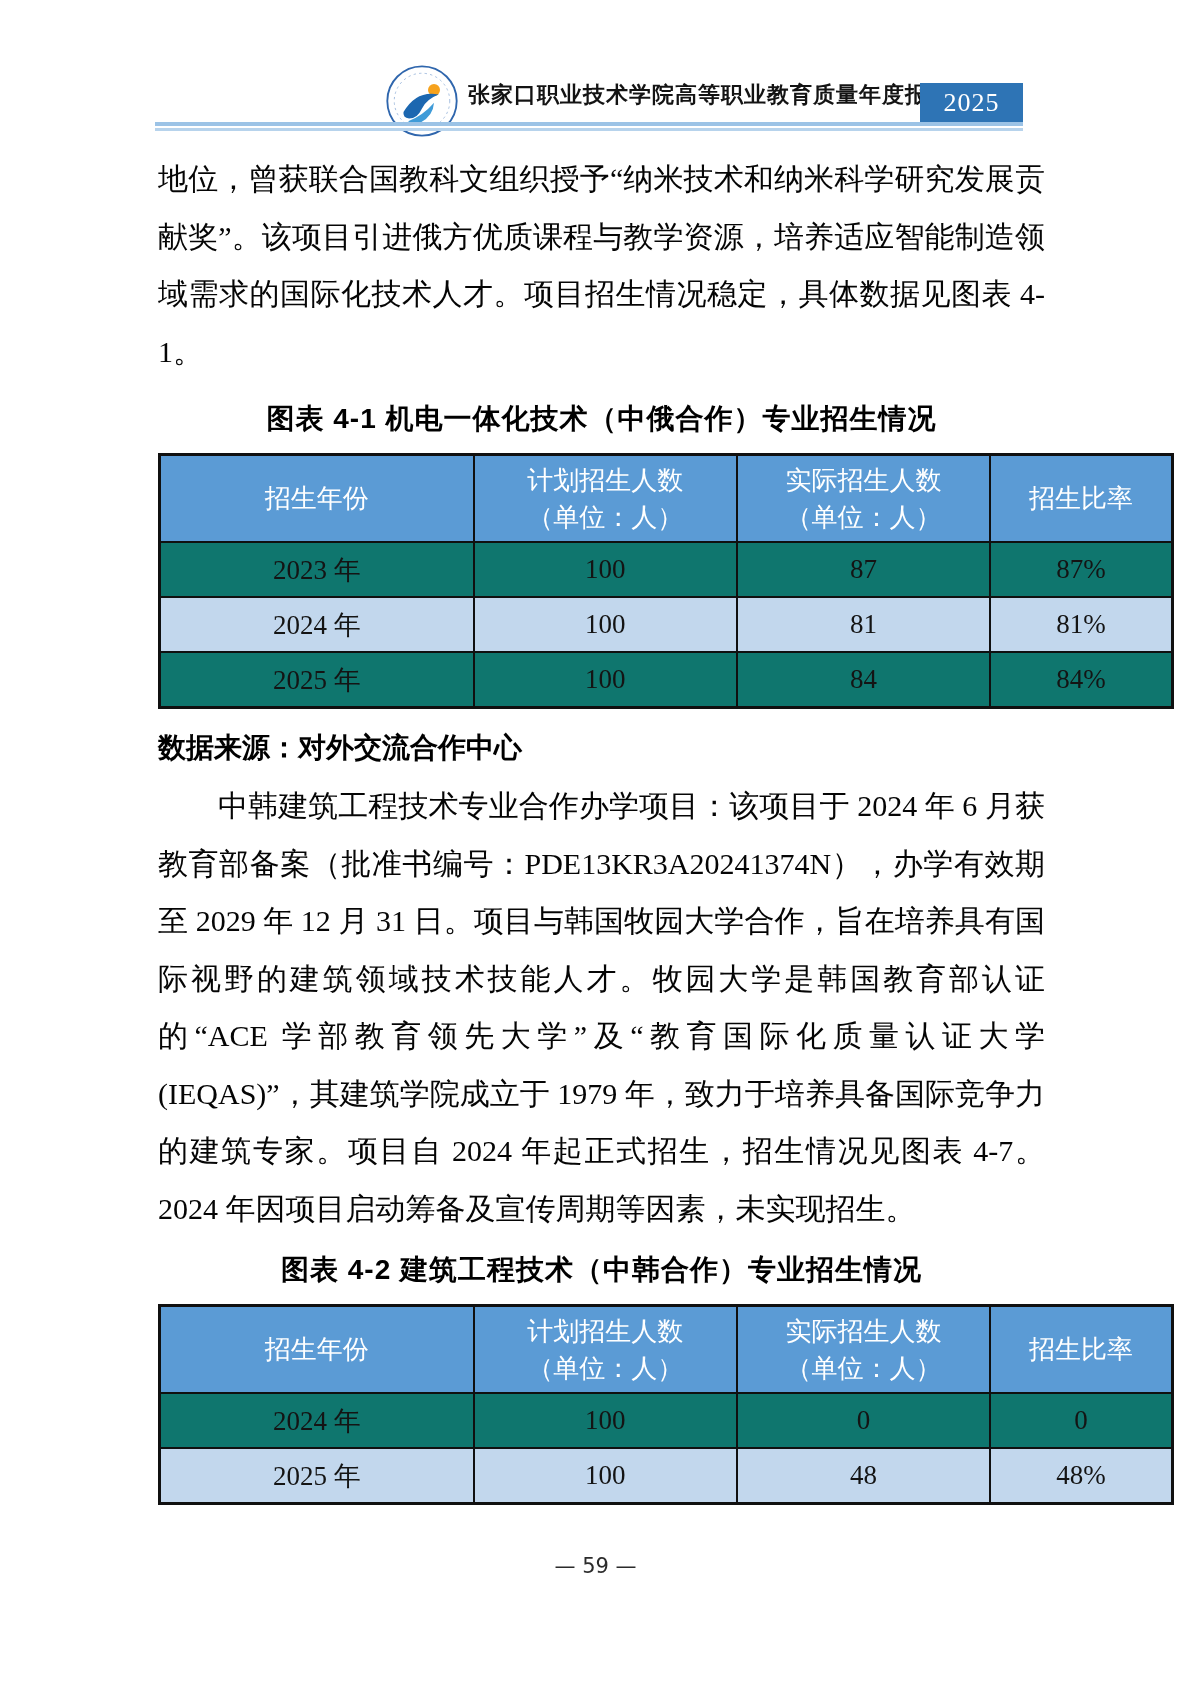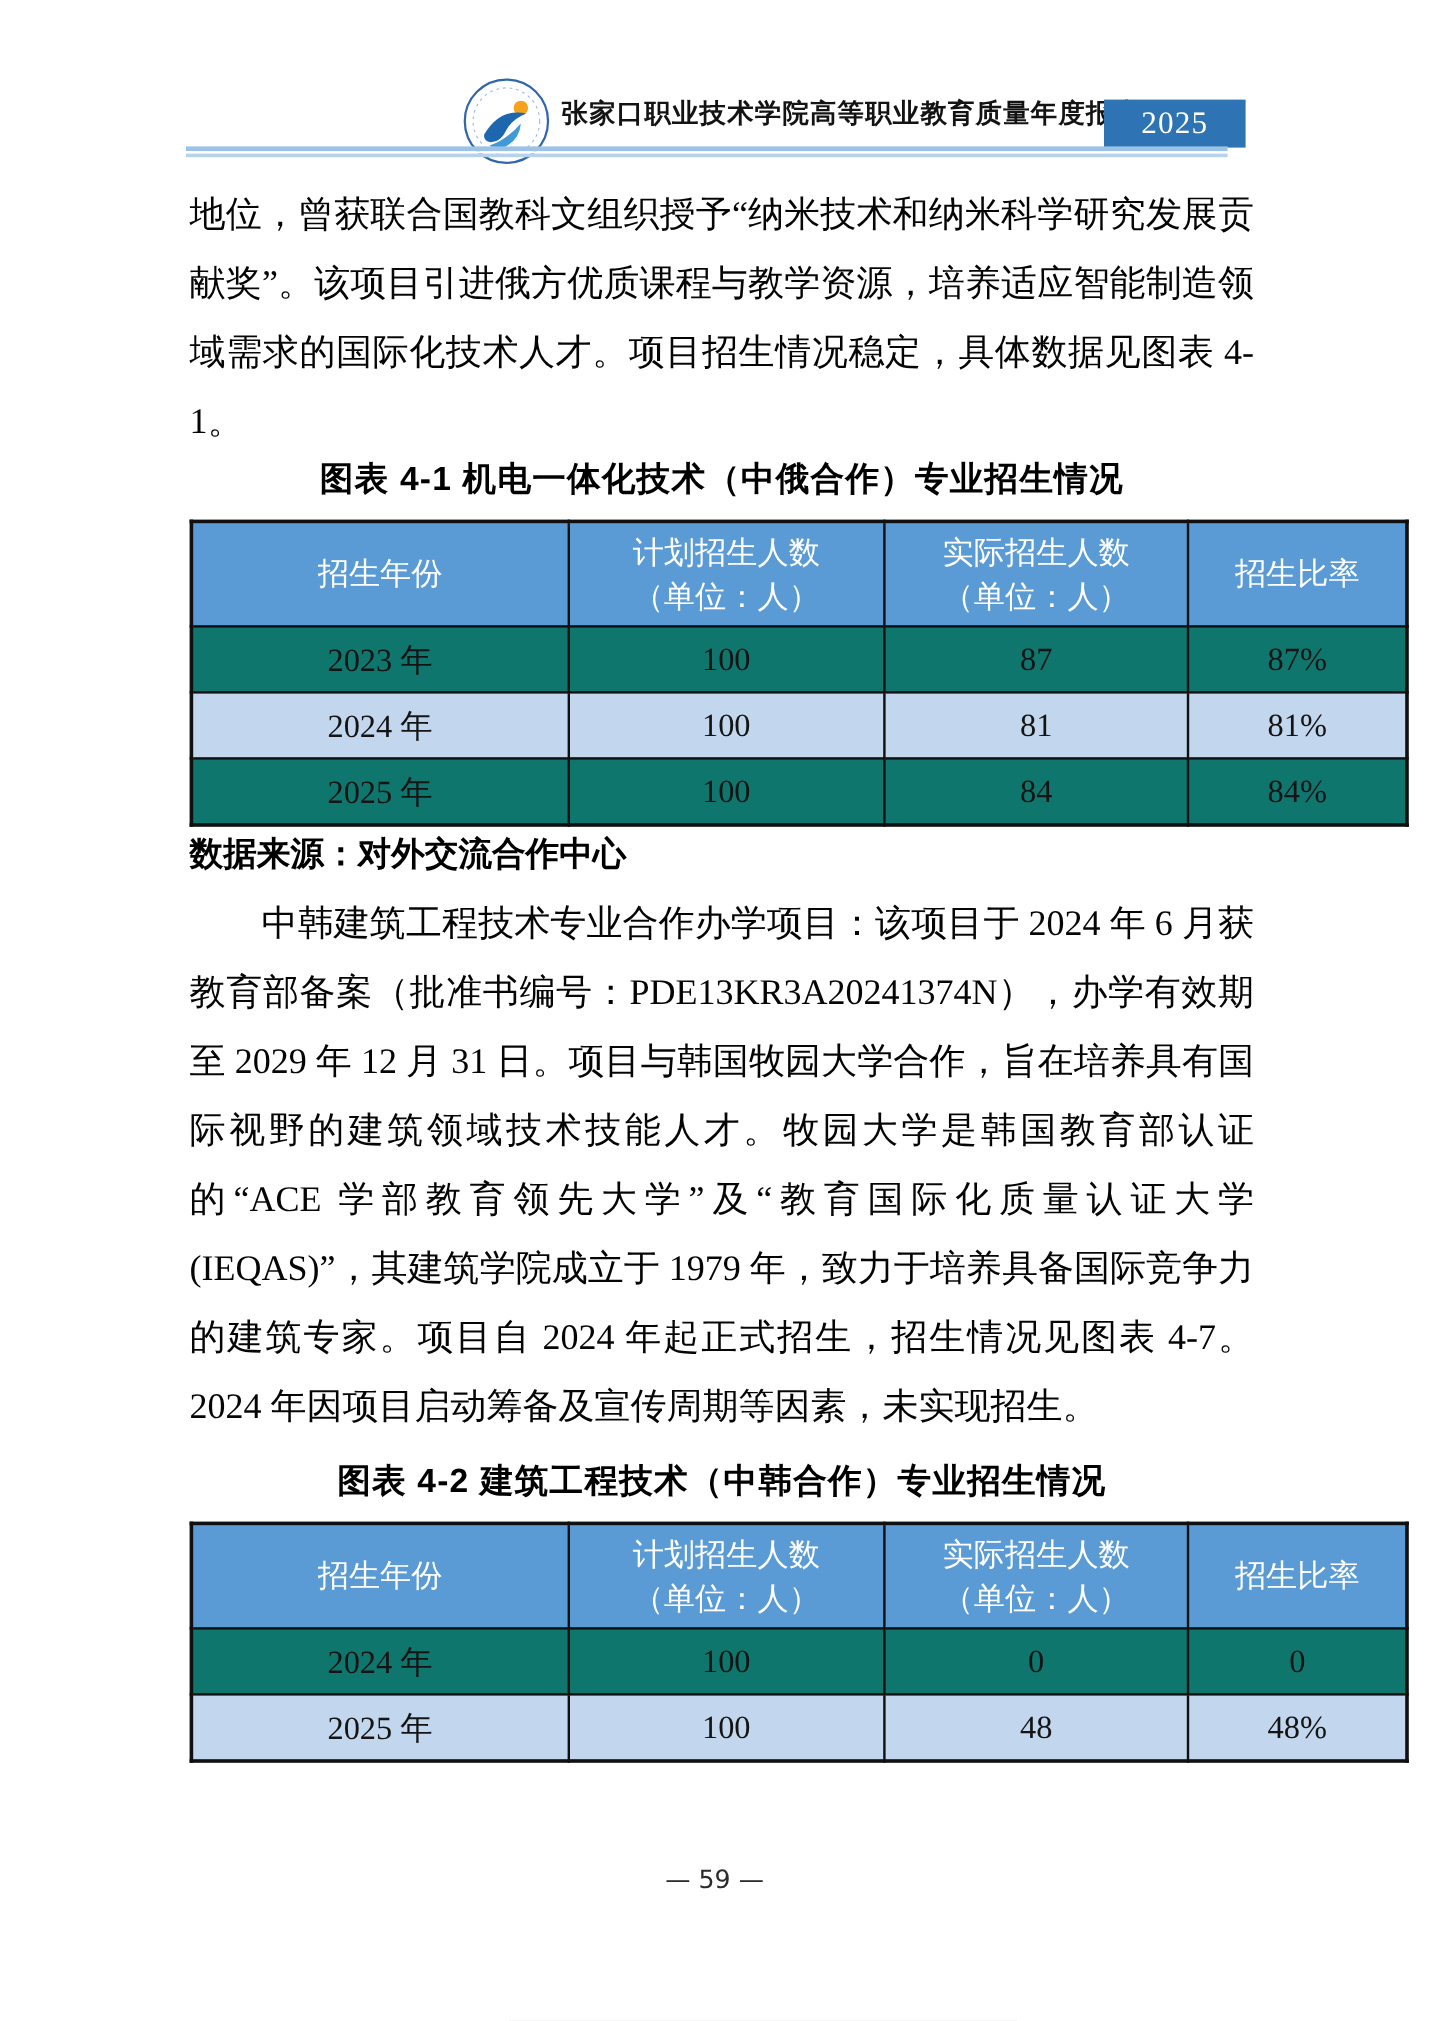--- a/index.html
+++ b/index.html
@@ -20,42 +20,42 @@
     width:74px; height:74px;
   }
   .header-title {
     position:absolute; left:468px; top:80px;
     font-size:22px; letter-spacing:1px;
     font-family:"Liberation Serif","DejaVu Serif",serif;
     font-weight:600; color:#131313; white-space:nowrap;
   }
   .year-badge {
     position:absolute; left:920px; top:83px;
-    width:118px; height:40px;
+    width:103px; height:40px;
     background:#2E74B5; color:#ffffff;
     display:flex; align-items:center; justify-content:center;
     font-size:26px; font-family:"Liberation Serif","DejaVu Serif",serif;
     letter-spacing:1px;
   }
   .header-rule { position:absolute; left:155px; top:122px; width:868px; }
   .rule-a { height:4px; background:#9CC3E6; }
   .rule-gap { height:2px; background:#ffffff; }
   .rule-b { height:3px; background:#B7D3EC; }
 
   
   .content { width:887px; margin-left:158px; }
   .para {
     margin:0; font-size:30px; line-height:57.5px;
     text-align:justify; text-justify:inter-ideograph;
     color:#050505;
   }
   .para.indent { text-indent:60px; margin-top:10px; }
 
   .caption {
-    margin-top:0;
+    margin-top:20px;
     font-family:"Liberation Sans","DejaVu Sans",sans-serif;
     font-weight:bold; font-size:28px; color:#000;
     text-align:center; letter-spacing:1px;
   }
   .caption.second { margin-top:14px; }
 
   table.data-table {
     width:1016px; margin-top:15px;
     border-collapse:collapse; table-layout:fixed;
     border:3px solid #101010;
@@ -75,21 +75,21 @@
     height:85px; line-height:1.4; white-space:pre-line;
   }
   .data-table td {
     font-family:"Liberation Serif","DejaVu Serif",serif;
     font-size:27px; height:53px; color:#141414;
   }
   tr.row-light td  { background:#0f766e; }
   tr.row-medium td { background:#C2D7ED; }
 
   .source-note {
-    margin-top:4px;
+    margin-top:20px;
     font-family:"Liberation Sans","DejaVu Sans",sans-serif;
     font-weight:bold; font-size:28px; color:#000;
   }
 
   
   .page-footer {
     position:absolute; left:0; top:1554px; width:100%;
     text-align:center; font-size:21px; color:#2b2b2b;
     font-family:"DejaVu Sans","Liberation Sans",sans-serif;
   }

